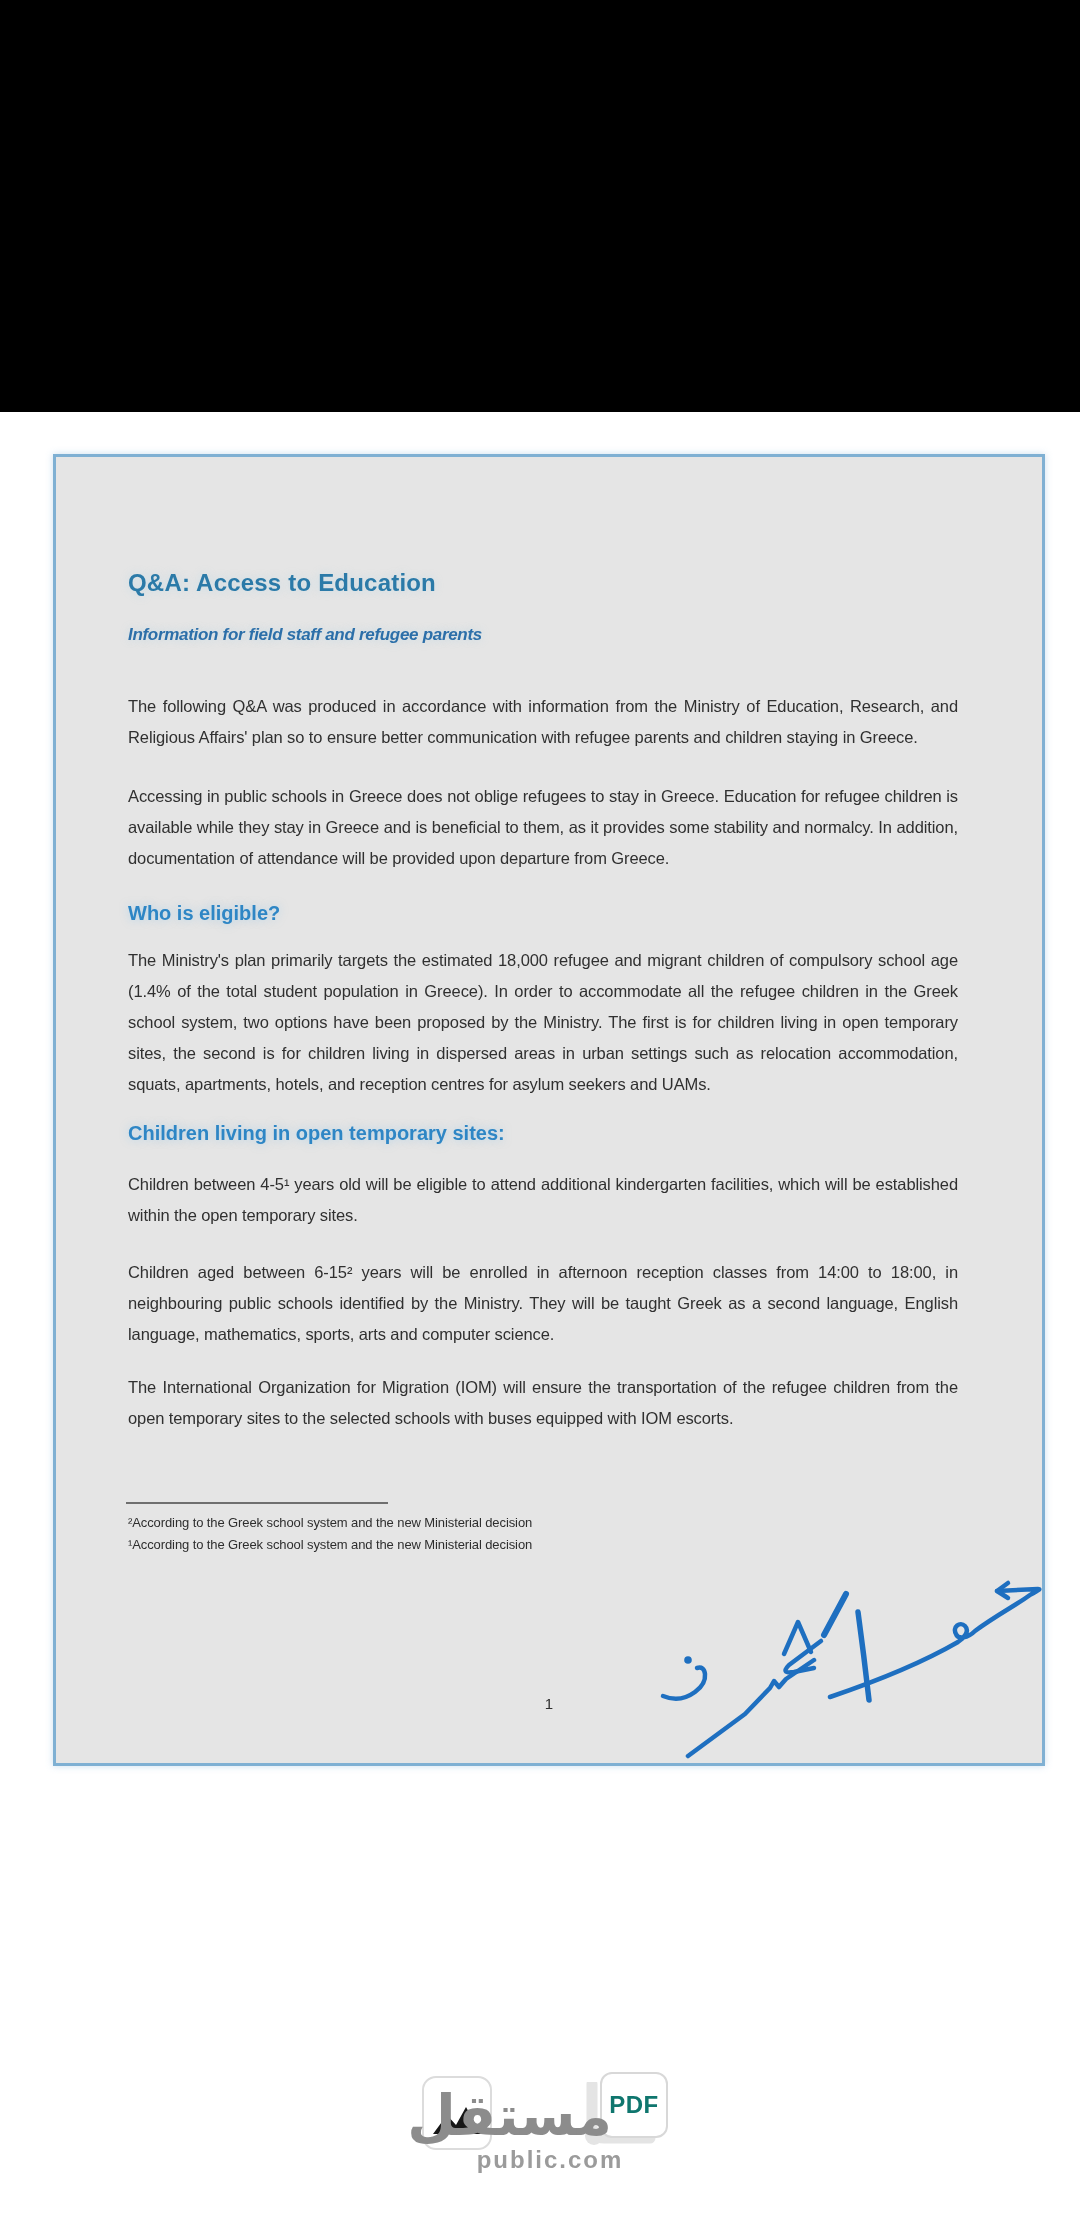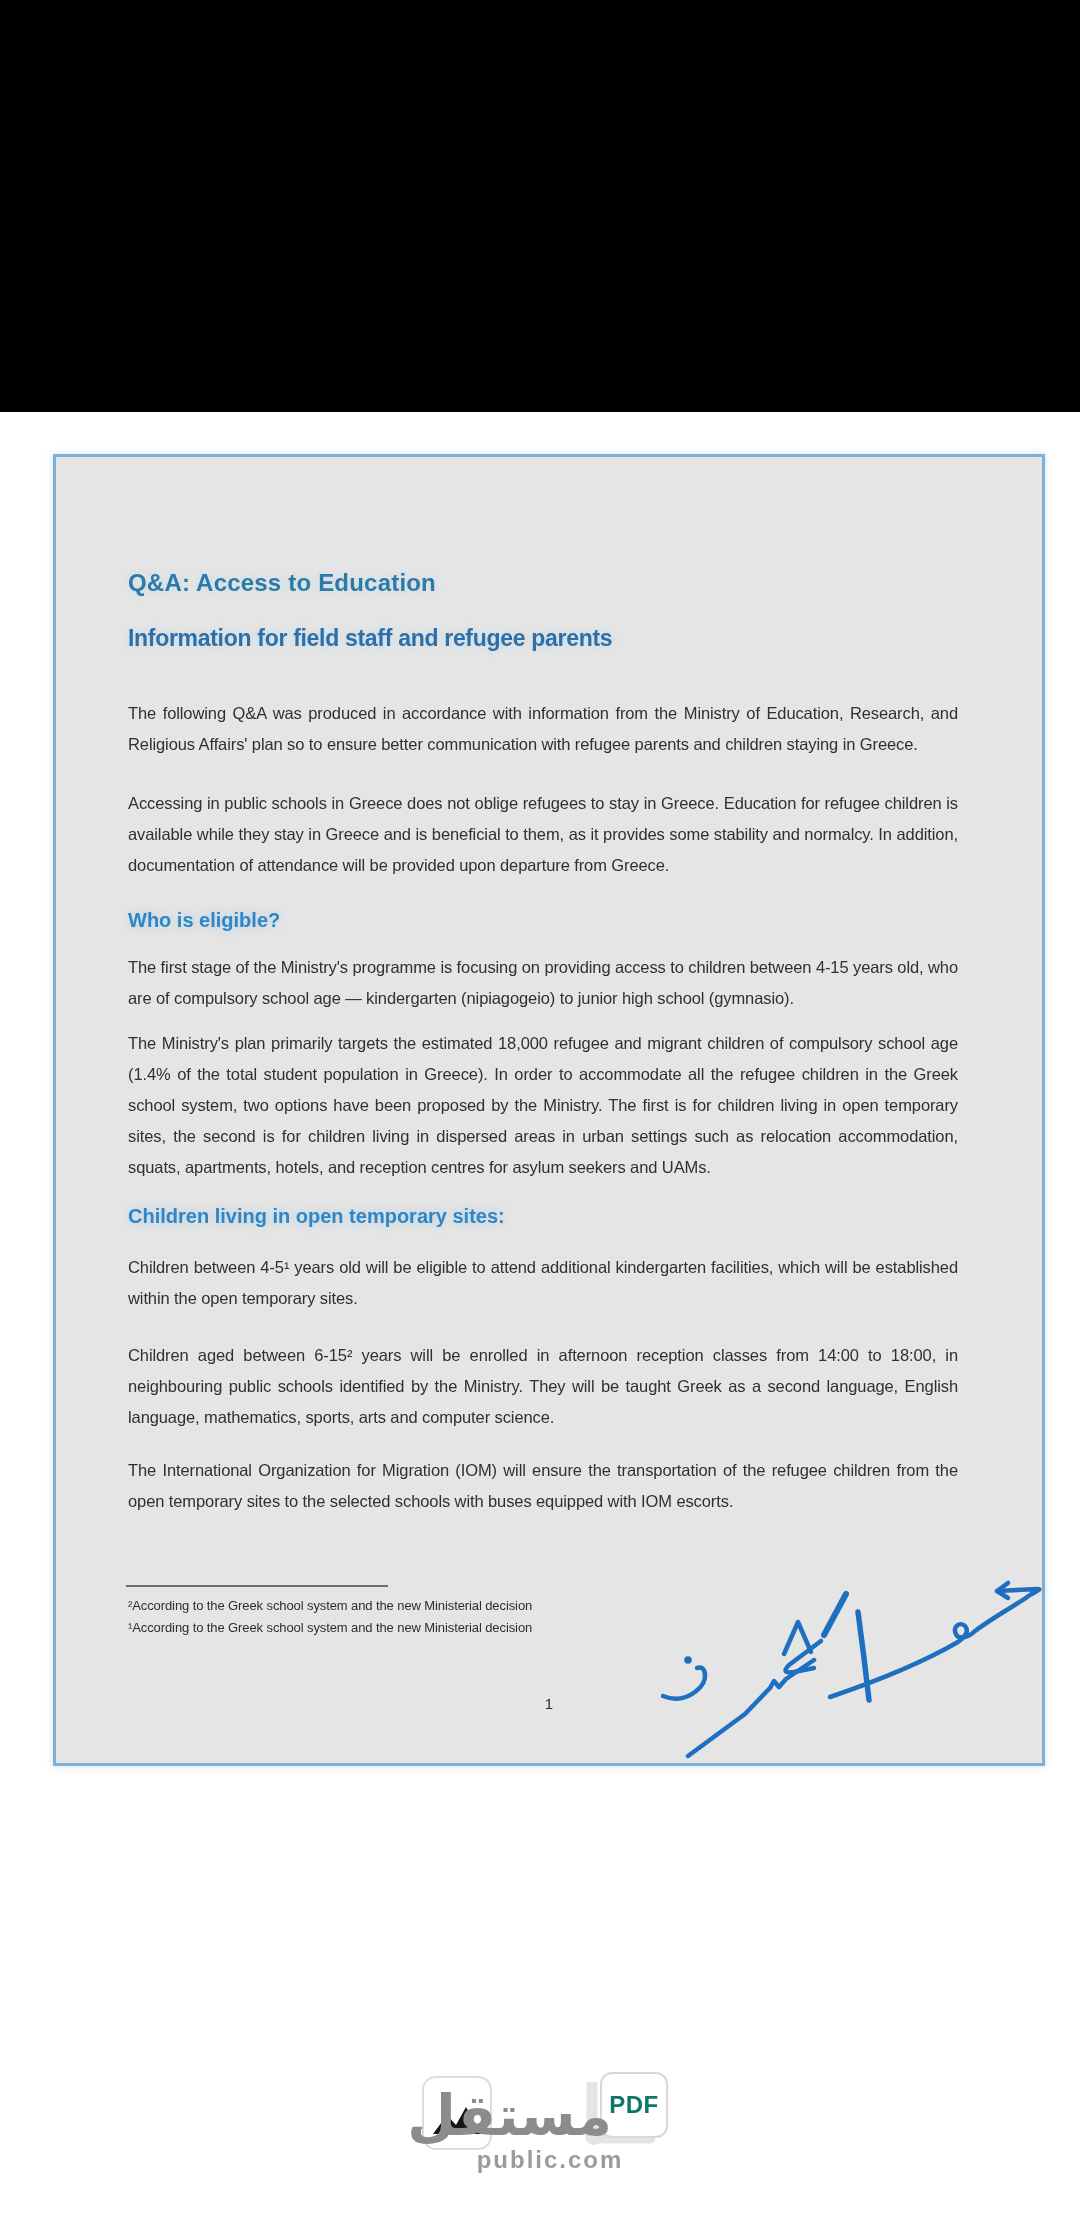--- a/index.html
+++ b/index.html
@@ -4,22 +4,22 @@
 <style>
   html,body{margin:0;padding:0;background:#ffffff;}
   .screen{position:relative;width:1080px;height:2220px;background:#ffffff;overflow:hidden;
           font-family:"Liberation Sans",sans-serif;}
   .letterbox-top{position:absolute;left:0;top:0;width:1080px;height:412px;background:#000000;}
   .doc-page{position:absolute;left:45px;top:454px;width:992px;height:1312px;box-sizing:border-box;
             background:#e5e5e5;border:3px solid #7fb0d3;box-shadow:0 0 7px rgba(140,185,220,.45);
             padding:112px 84px 0 72px;margin-left:8px;}
   .doc-title{margin:0;font-size:24px;font-weight:bold;color:#2b7aa8;letter-spacing:.2px;
              text-shadow:0 0 8px rgba(150,205,235,.35);}
-  .doc-subtitle{margin:28px 0 46px 0;font-size:23px;font-weight:bold;color:#2c6fa9;letter-spacing:-.3px;
-             text-shadow:0 0 8px rgba(150,205,235,.35);}
+  .doc-subtitle{margin:28px 0 46px 0;font-size:17px;font-weight:bold;color:#2c6fa9;letter-spacing:-.3px;
+             text-shadow:0 0 8px rgba(150,205,235,.35);font-style:italic;}
   .doc-page p{margin:0 0 28px 0;font-size:16.5px;line-height:31px;color:#303030;text-align:justify;
               letter-spacing:-.1px;}
   .sec-heading{margin:8px 0 20px 0;font-size:20px;font-weight:bold;color:#2e86c5;
               text-shadow:0 0 9px rgba(130,195,240,.5);}
   .sec-heading.second{margin:0 0 24px 0;}
   p.p3,p.p4{margin-bottom:14px;}
   p.p5{margin-bottom:22px;}
   p.p6{margin-bottom:26px;}
   p.p7{margin-bottom:22px;}
   p.p8{margin-bottom:0;}
@@ -52,21 +52,20 @@
   <div class="letterbox-top"></div>
 
   <div class="doc-page">
     <h1 class="doc-title">Q&amp;A: Access to Education</h1>
     <h2 class="doc-subtitle">Information for field staff and refugee parents</h2>
 
     <p class="p1">The following Q&amp;A was produced in accordance with information from the Ministry of Education, Research, and Religious Affairs' plan so to ensure better communication with refugee parents and children staying in Greece.</p>
     <p class="p2">Accessing in public schools in Greece does not oblige refugees to stay in Greece. Education for refugee children is available while they stay in Greece and is beneficial to them, as it provides some stability and normalcy. In addition, documentation of attendance will be provided upon departure from Greece.</p>
 
     <h3 class="sec-heading">Who is eligible?</h3>
-    <p class="p4">The first stage of the Ministry's programme is focusing on providing access to children between 4-15 years old, who are of compulsory school age — kindergarten (nipiagogeio) to junior high school (gymnasio).</p>
     <p class="p5">The Ministry's plan primarily targets the estimated 18,000 refugee and migrant children of compulsory school age (1.4% of the total student population in Greece). In order to accommodate all the refugee children in the Greek school system, two options have been proposed by the Ministry. The first is for children living in open temporary sites, the second is for children living in dispersed areas in urban settings such as relocation accommodation, squats, apartments, hotels, and reception centres for asylum seekers and UAMs.</p>
 
     <h3 class="sec-heading second">Children living in open temporary sites:</h3>
     <p class="p6">Children between 4-5¹ years old will be eligible to attend additional kindergarten facilities, which will be established within the open temporary sites.</p>
     <p class="p7">Children aged between 6-15² years will be enrolled in afternoon reception classes from 14:00 to 18:00, in neighbouring public schools identified by the Ministry. They will be taught Greek as a second language, English language, mathematics, sports, arts and computer science.</p>
     <p class="p8">The International Organization for Migration (IOM) will ensure the transportation of the refugee children from the open temporary sites to the selected schools with buses equipped with IOM escorts.</p>
 
     <hr class="footnote-rule">
     <div class="footnotes">
       <div class="footnote">²According to the Greek school system and the new Ministerial decision</div>

